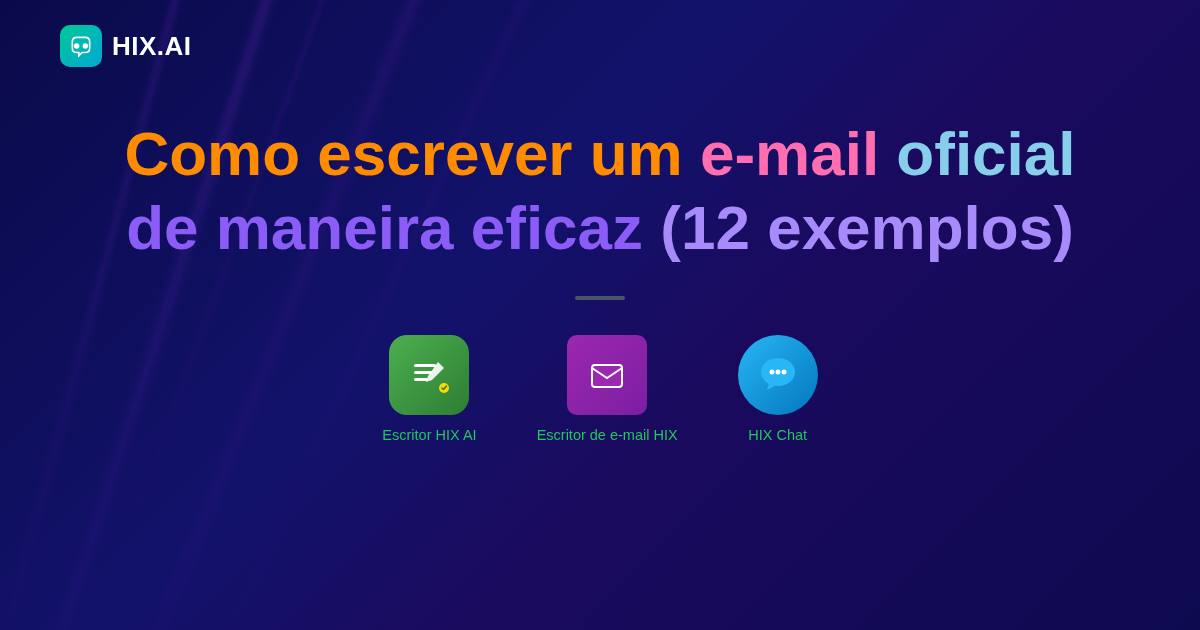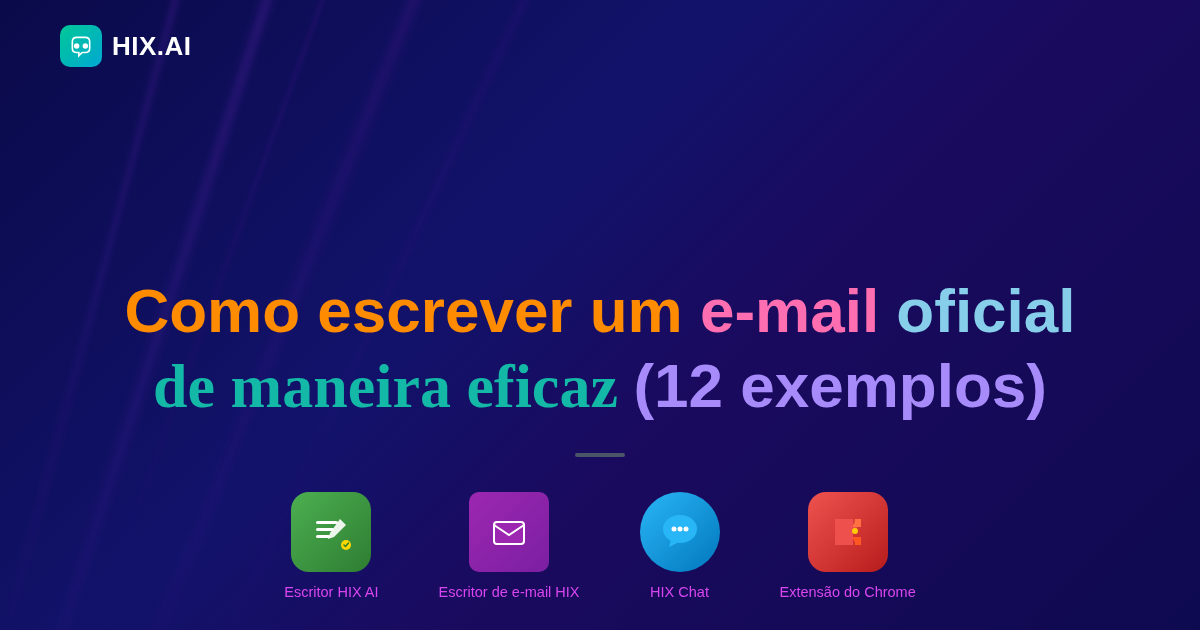--- a/index.html
+++ b/index.html
@@ -120,37 +120,37 @@
       font-weight: 800;
       color: #ffffff;
       letter-spacing: 0.5px;
     }
 
     
     .title-section {
       flex: 1;
       display: flex;
       flex-direction: column;
-      justify-content: flex-end;
+      justify-content: flex-start;
       align-items: center;
       text-align: center;
       padding-top: 10px;
     }
 
     .main-title {
       font-size: 62px;
       font-weight: 900;
       line-height: 1.2;
       margin-bottom: 30px;
     }
 
     .word-como { color: #ff8c00; }
     .word-email { color: #ff6eb0; }
     .word-oficial { color: #87ceeb; }
-    .word-eficaz { color: #14b8a6; font-family: Liberation Serif, serif; }
+    .word-eficaz { color: #8b5cf6; }
     .word-exemplos { color: #a78bfa; }
 
     .divider {
       width: 50px;
       height: 4px;
       background: #4a5568;
       border-radius: 2px;
       margin: 0 auto 35px auto;
     }
 
@@ -204,21 +204,21 @@
       border-radius: 10px;
     }
 
     .tool-icon-chrome {
       background: linear-gradient(135deg, #ef5350, #b71c1c);
       border-radius: 18px;
     }
 
     .tool-label {
       font-size: 14.5px;
-      color: #d946ef;
+      color: #22c55e;
       text-align: center;
       font-weight: 400;
       white-space: nowrap;
     }
 
     
     .icon-svg {
       width: 46px;
       height: 46px;
     }
@@ -295,29 +295,17 @@
             <ellipse cx="23" cy="20" rx="17" ry="14" fill="#29b6f6"></ellipse>
             <path d="M14 31 L12 38 L20 34" fill="#29b6f6"></path>
             <circle cx="17" cy="20" r="2.5" fill="white"></circle>
             <circle cx="23" cy="20" r="2.5" fill="white"></circle>
             <circle cx="29" cy="20" r="2.5" fill="white"></circle>
           </svg>
         </div>
         <span class="tool-label">HIX Chat</span>
       </div>
 
-      <div class="tool-item">
-        <div class="tool-icon tool-icon-chrome">
-          <svg class="icon-svg" viewBox="0 0 46 46" fill="none">
-
-            <path d="M10 10 L28 10 L28 16 Q32 16 32 20 Q32 24 28 24 L28 36 L10 36 Z" fill="#ef5350" opacity="0.9"></path>
-            <path d="M28 18 L36 18 L36 10 L30 10 Q30 14 28 16 Z" fill="#ff7043"></path>
-            <circle cx="30" cy="22" r="3" fill="#ffcc02"></circle>
-            <path d="M28 28 L36 28 L36 36 L30 36 Q30 32 28 30 Z" fill="#ff5722"></path>
-          </svg>
-        </div>
-        <span class="tool-label">Extensão do Chrome</span>
-      </div>
 
     </div>
   </div>
 
 </div>
 
 </body></html>

